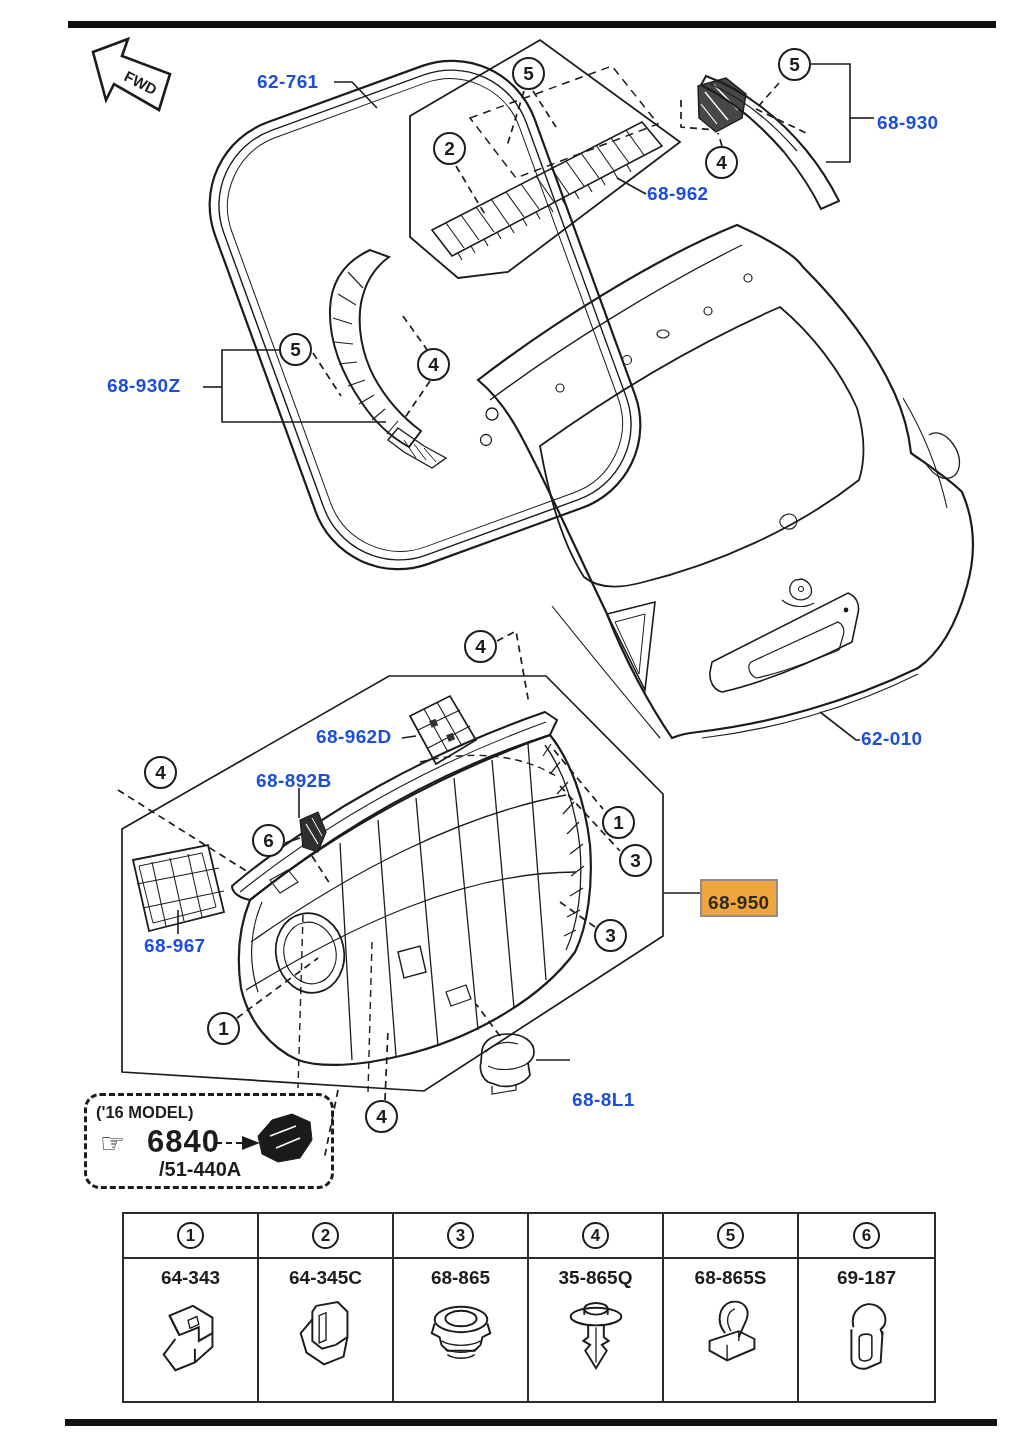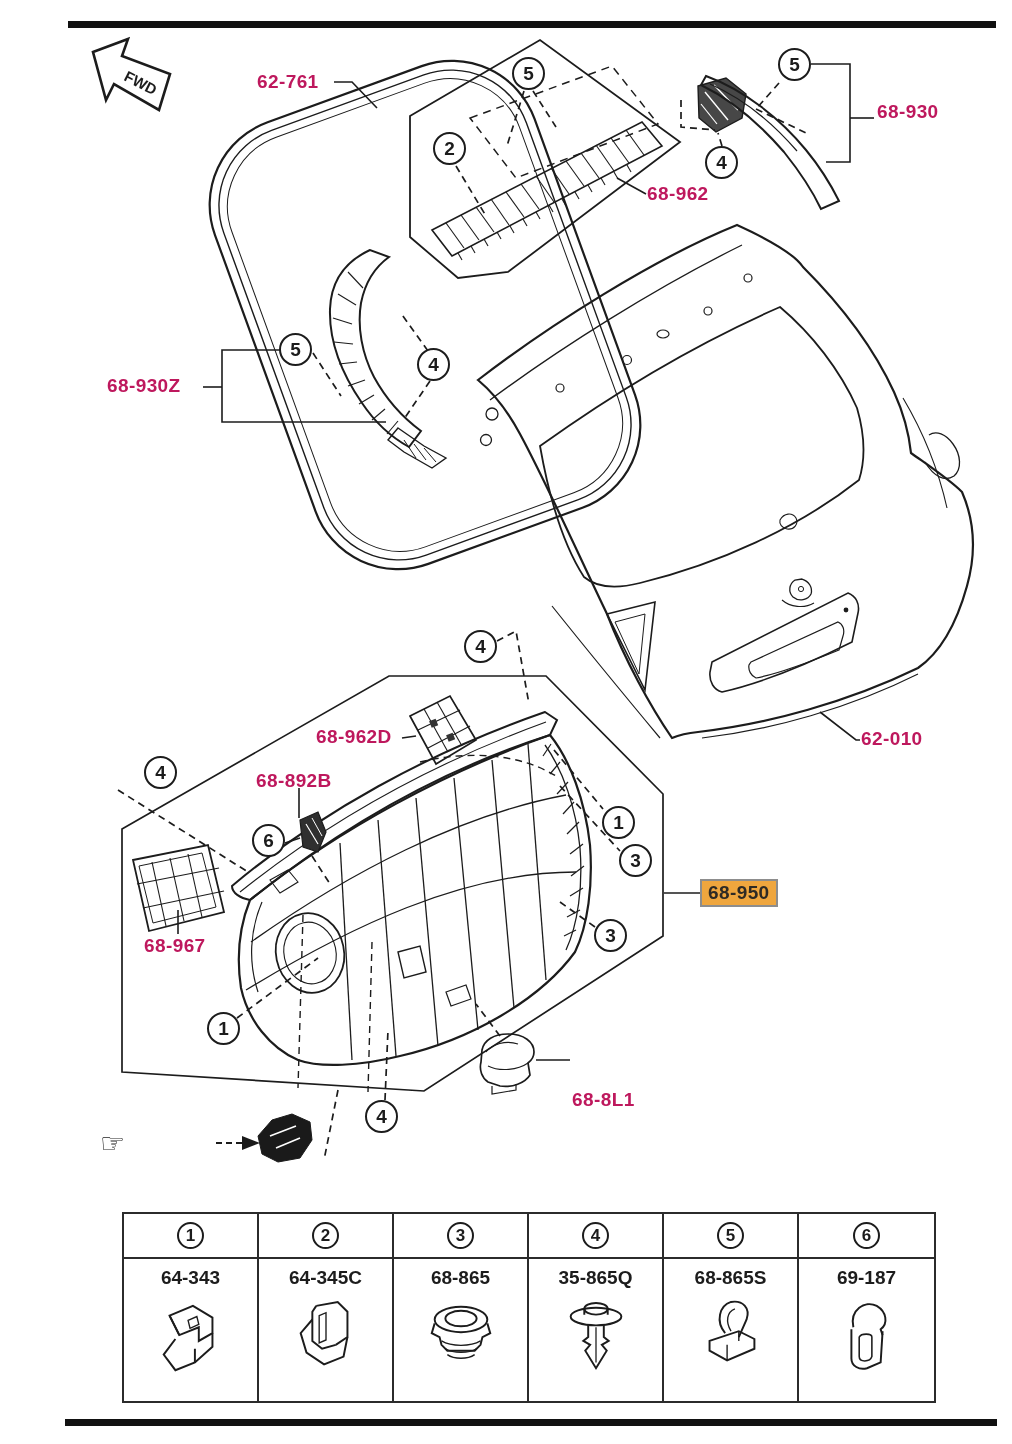--- a/index.html
+++ b/index.html
@@ -1,22 +1,22 @@
 <!DOCTYPE html>
 <html><head>
 <meta charset="utf-8">
 <style>
   html,body{margin:0;padding:0;background:#ffffff;}
   .canvas{position:relative;width:1012px;height:1444px;background:#ffffff;overflow:hidden;
           font-family:"Liberation Sans",sans-serif;color:#1c1c1c;}
   .rule{position:absolute;background:#111;}
   .art{position:absolute;left:0;top:0;}
-  .plabel{position:absolute;font:700 19px "Liberation Sans",sans-serif;color:#be185d;
+  .plabel{position:absolute;font:700 19px "Liberation Sans",sans-serif;color:#1d4ed8;
           white-space:nowrap;letter-spacing:.4px;line-height:1;}
-  .hl{background:#efa63e;border:2px solid #8d8d8d;padding:2px 6px 3px 6px;color:#2e2a24;}
+  .hl{background:#efa63e;border:2px solid #8d8d8d;padding:12px 6px 3px 6px;color:#2e2a24;}
   .co{position:absolute;width:33px;height:33px;box-sizing:border-box;border:2.5px solid #1c1c1c;
       border-radius:50%;background:#fff;display:flex;align-items:center;justify-content:center;
       font:700 19px "Liberation Sans",sans-serif;}
   .modelbox{position:absolute;left:84px;top:1093px;width:250px;height:96px;box-sizing:border-box;
       border:3px dashed #1c1c1c;border-radius:16px;}
   .mb-title{position:absolute;left:9px;top:7px;font:700 16.5px "Liberation Sans",sans-serif;}
   .mb-part{position:absolute;left:60px;top:28px;font:700 31px "Liberation Sans",sans-serif;letter-spacing:1px;}
   .mb-suffix{position:absolute;left:72px;top:62px;font:700 20px "Liberation Sans",sans-serif;}
   .ftable{position:absolute;left:122px;top:1212px;width:814px;height:191px;box-sizing:border-box;
       border:2.5px solid #2b2b2b;display:grid;grid-template-columns:repeat(6,1fr);background:#fff;}
@@ -264,21 +264,21 @@
 
     <g>
       <line class="k" x1="216" y1="1143" x2="242" y2="1143" stroke-width="2" stroke-dasharray="6 4"></line>
       <polygon points="242,1136 260,1143 242,1150" fill="#1a1a1a"></polygon>
       <text x="100" y="1153" font-family="DejaVu Sans, sans-serif" font-size="28" fill="#1c1c1c">☞</text>
     </g>
   </svg>
 
   <span class="plabel" style="left:257px;top:72px;">62-761</span>
   <span class="plabel" style="left:647px;top:184px;">68-962</span>
-  <span class="plabel" style="left:877px;top:102px;">68-930</span>
+  <span class="plabel" style="left:877px;top:113px;">68-930</span>
   <span class="plabel" style="left:107px;top:376px;">68-930Z</span>
   <span class="plabel" style="left:861px;top:729px;">62-010</span>
   <span class="plabel" style="left:316px;top:727px;">68-962D</span>
   <span class="plabel" style="left:256px;top:765px;margin-top:6px;">68-892B</span>
   <span class="plabel" style="left:144px;top:936px;">68-967</span>
   <span class="plabel hl" style="left:700px;top:879px;">68-950</span>
   <span class="plabel" style="left:572px;top:1049px;margin-top:41px;">68-8L1</span>
 
   <div class="co" style="left:512px;top:57px;">5</div>
   <div class="co" style="left:433px;top:132px;">2</div>
@@ -288,20 +288,25 @@
   <div class="co" style="left:417px;top:348px;">4</div>
   <div class="co" style="left:464px;top:630px;">4</div>
   <div class="co" style="left:144px;top:756px;">4</div>
   <div class="co" style="left:252px;top:824px;">6</div>
   <div class="co" style="left:602px;top:806px;">1</div>
   <div class="co" style="left:619px;top:844px;">3</div>
   <div class="co" style="left:594px;top:919px;">3</div>
   <div class="co" style="left:207px;top:1012px;">1</div>
   <div class="co" style="left:365px;top:1100px;">4</div>
 
+  <div class="modelbox">
+    <span class="mb-title">('16 MODEL)</span>
+    <span class="mb-part">6840</span>
+    <span class="mb-suffix">/51-440A</span>
+  </div>
 
   <div class="ftable">
 
     <div class="fcol">
       <div class="fhead">
           <div class="fnum">1</div>
         </div>
       <div class="fpart">64-343</div>
       <svg class="ficon" width="78" height="96" viewBox="0 0 80 96">
         <g class="k" stroke-width="2">

